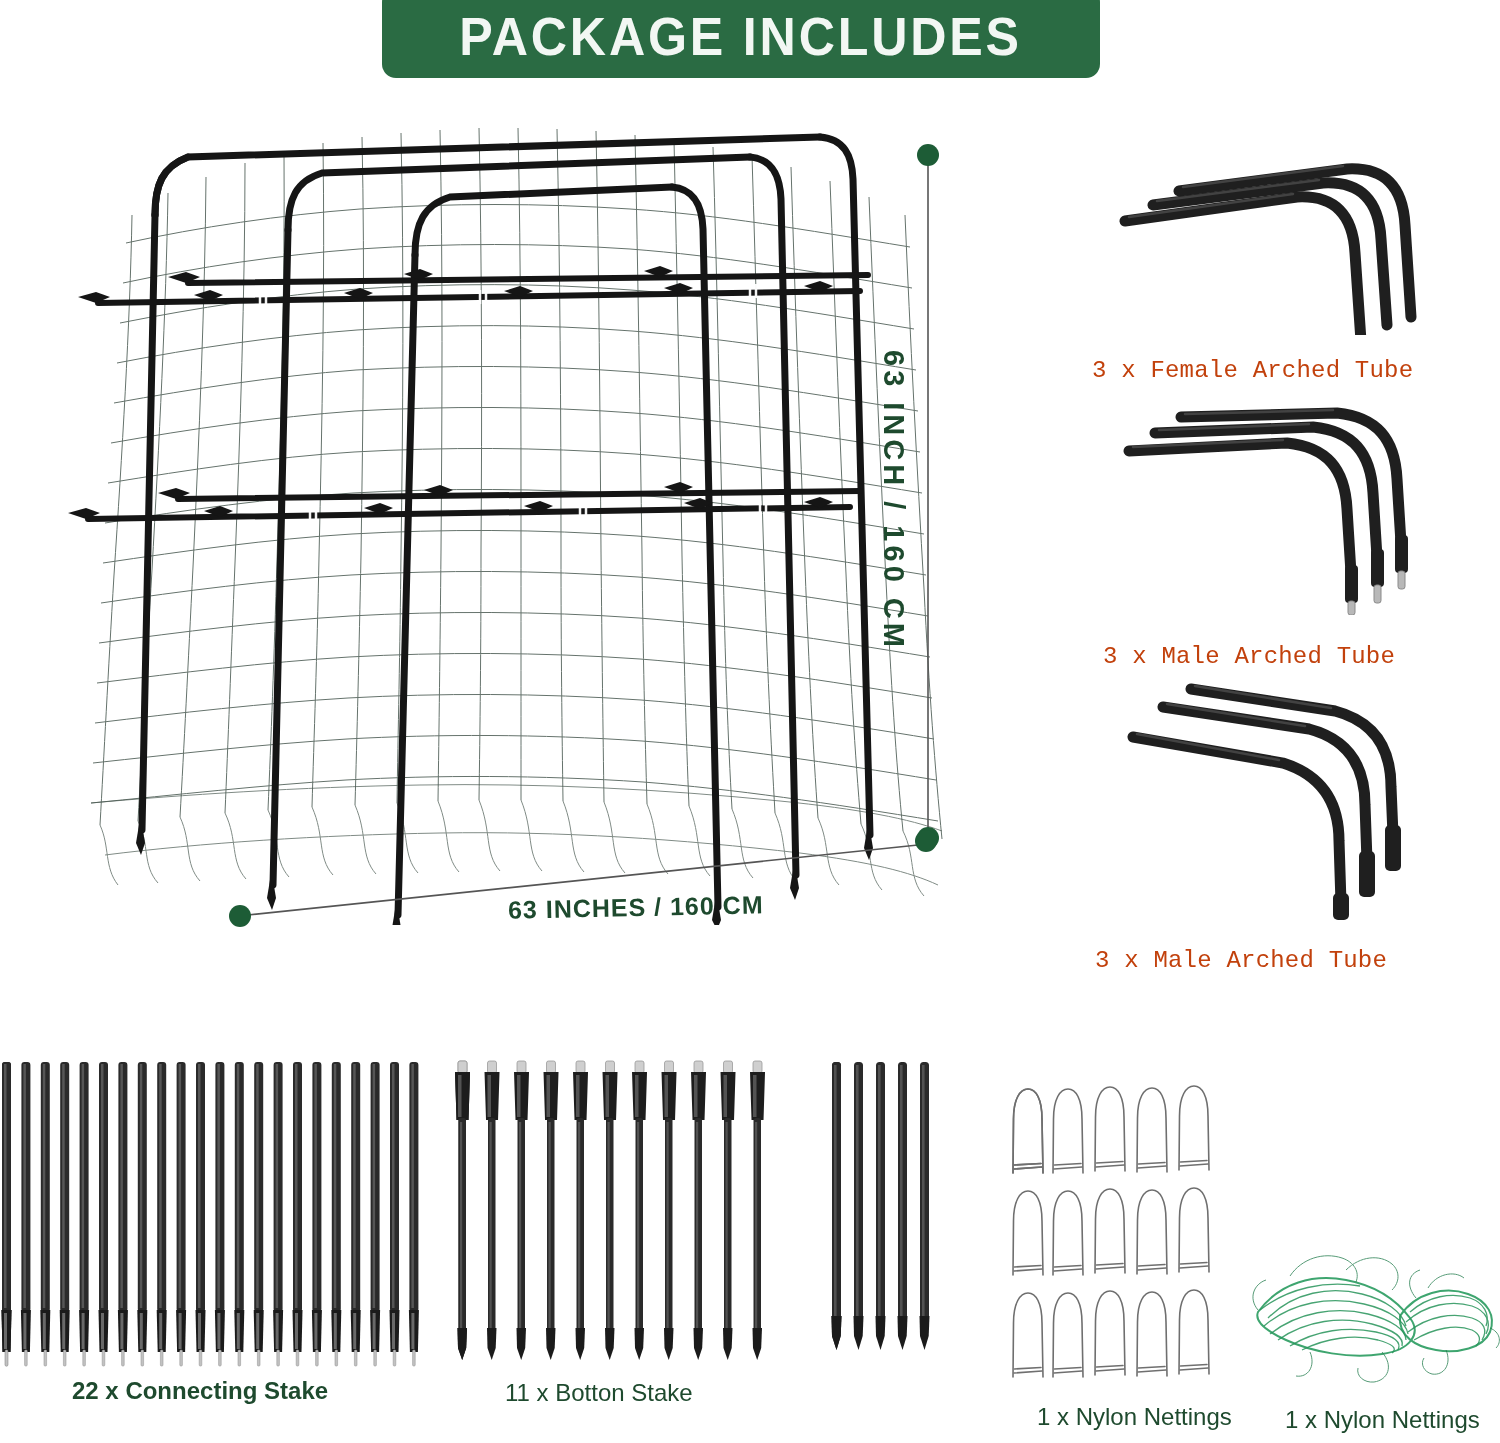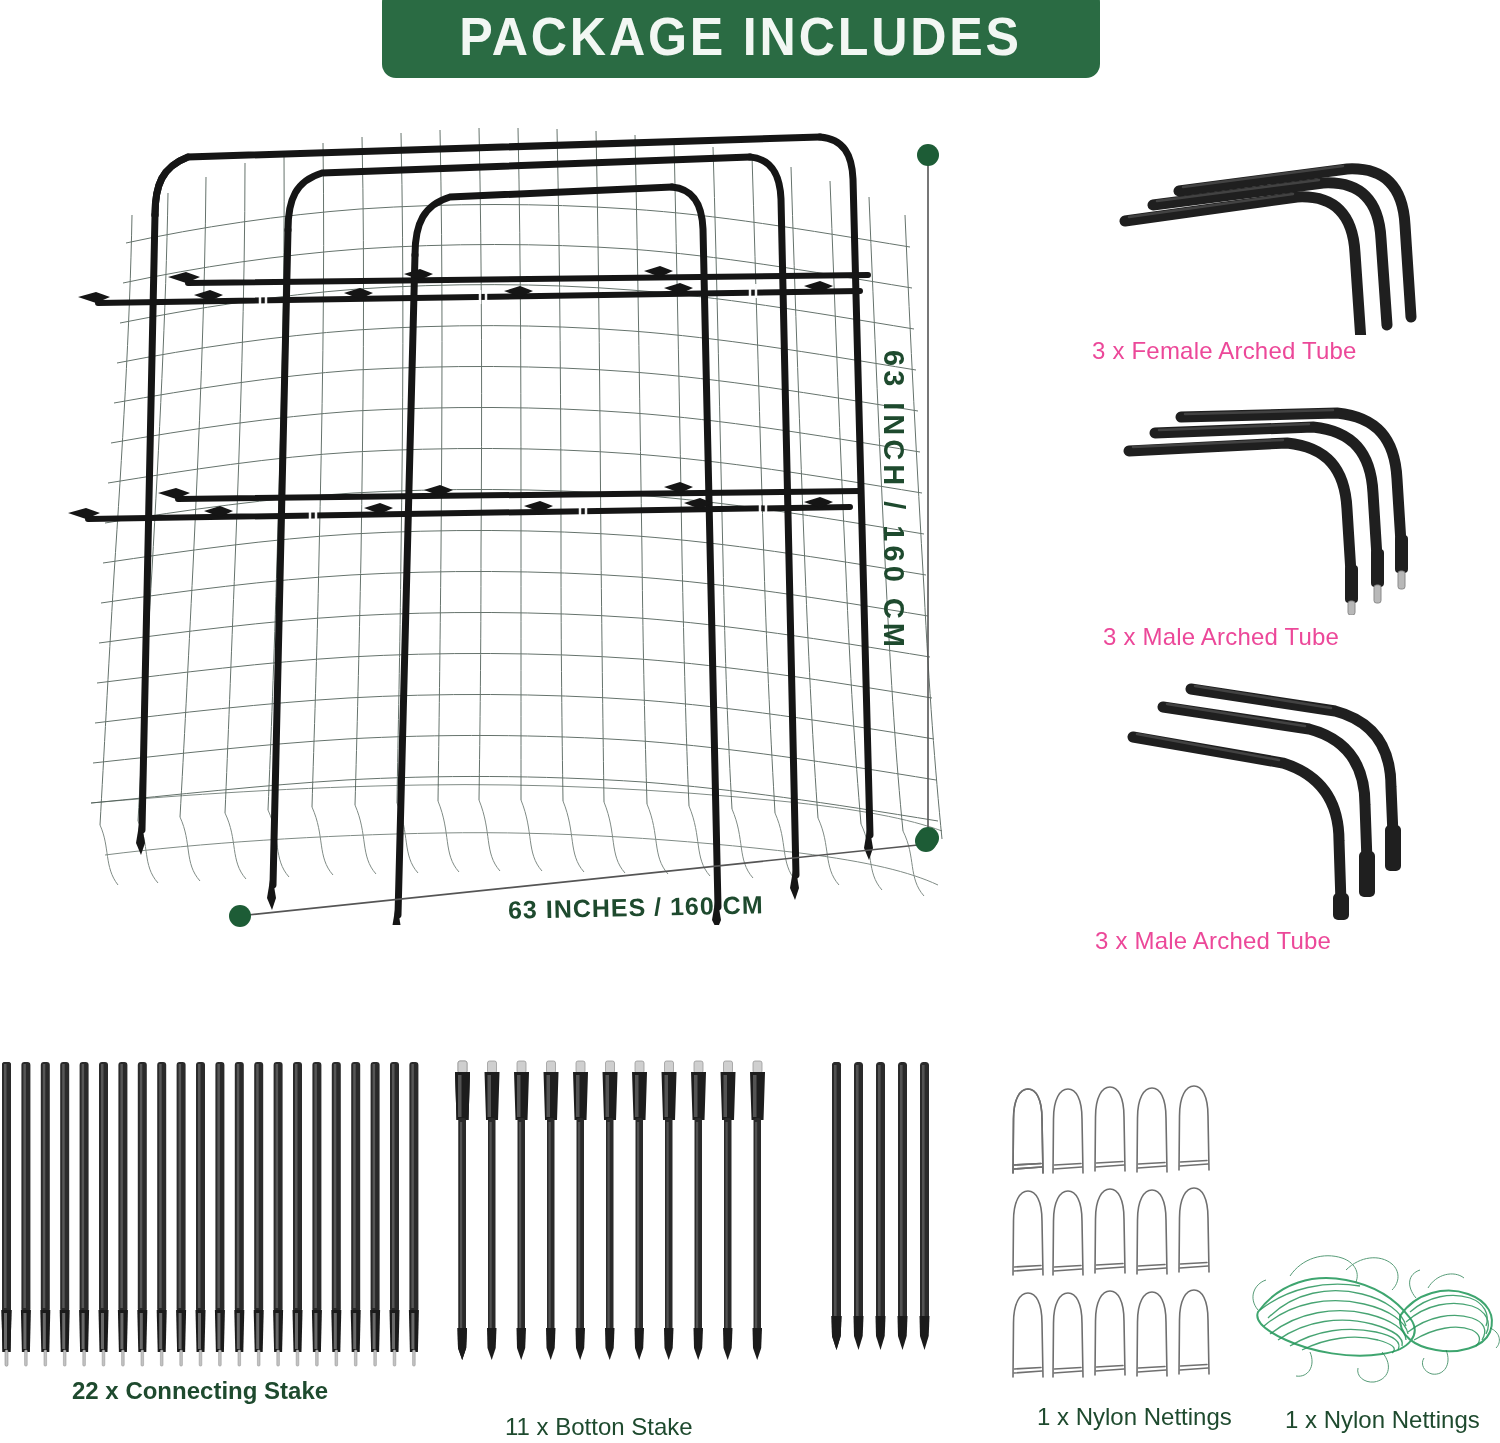--- a/index.html
+++ b/index.html
@@ -52,25 +52,26 @@
     color: #1e4a2e;
     font-size: 25px; font-weight: 700; letter-spacing: 1px;
     font-family: "Liberation Sans Narrow", "Liberation Sans", sans-serif;
     white-space: nowrap;
     transform: rotate(-1.2deg);
   }
 
   
   .part-group { position: absolute; }
   .part-label {
-    color: #ec4899;
+    color: #c2410c;
     font-size: 24px;
-    font-family: Liberation Sans, sans-serif;
+    font-family: Liberation Mono, monospace;
     white-space: nowrap;
     letter-spacing: 0.2px;
+    margin-top: 20px;
   }
   #grp-female { left: 1085px; top: 145px; width: 400px; height: 230px; }
   #grp-female .part-label { position:absolute; left: 7px; top: 192px; }
   #grp-male1  { left: 1085px; top: 395px; width: 400px; height: 260px; }
   #grp-male1 .part-label  { position:absolute; left: 18px; top: 228px; }
   #grp-male2  { left: 1085px; top: 675px; width: 400px; height: 280px; }
   #grp-male2 .part-label  { position:absolute; left: 10px; top: 252px; }
 
   
   #grp-connecting { position:absolute; left: 0px;    top: 1060px; width: 440px; height: 380px; }
@@ -81,21 +82,21 @@
 
   .bottom-label {
     position: absolute;
     color: #1e4a2e;
     font-size: 24px;
     font-family: "Liberation Sans Narrow", "Liberation Sans", sans-serif;
     line-height: 1.25;
     white-space: nowrap;
   }
   #lbl-connecting { left: 72px;   top: 1376px; font-weight: bold; }
-  #lbl-bottom     { left: 505px;  top: 1378px; margin-top: 34px; }
+  #lbl-bottom     { left: 505px;  top: 1378px; }
   #lbl-noconn     { left: 838px;  top: 1368px; }
   #lbl-nylon1     { left: 1037px; top: 1402px; }
   #lbl-nylon2     { left: 1285px; top: 1405px; }
 </style>
 </head>
 <body>
 
 <div id="page">
 
   <div class="banner">

